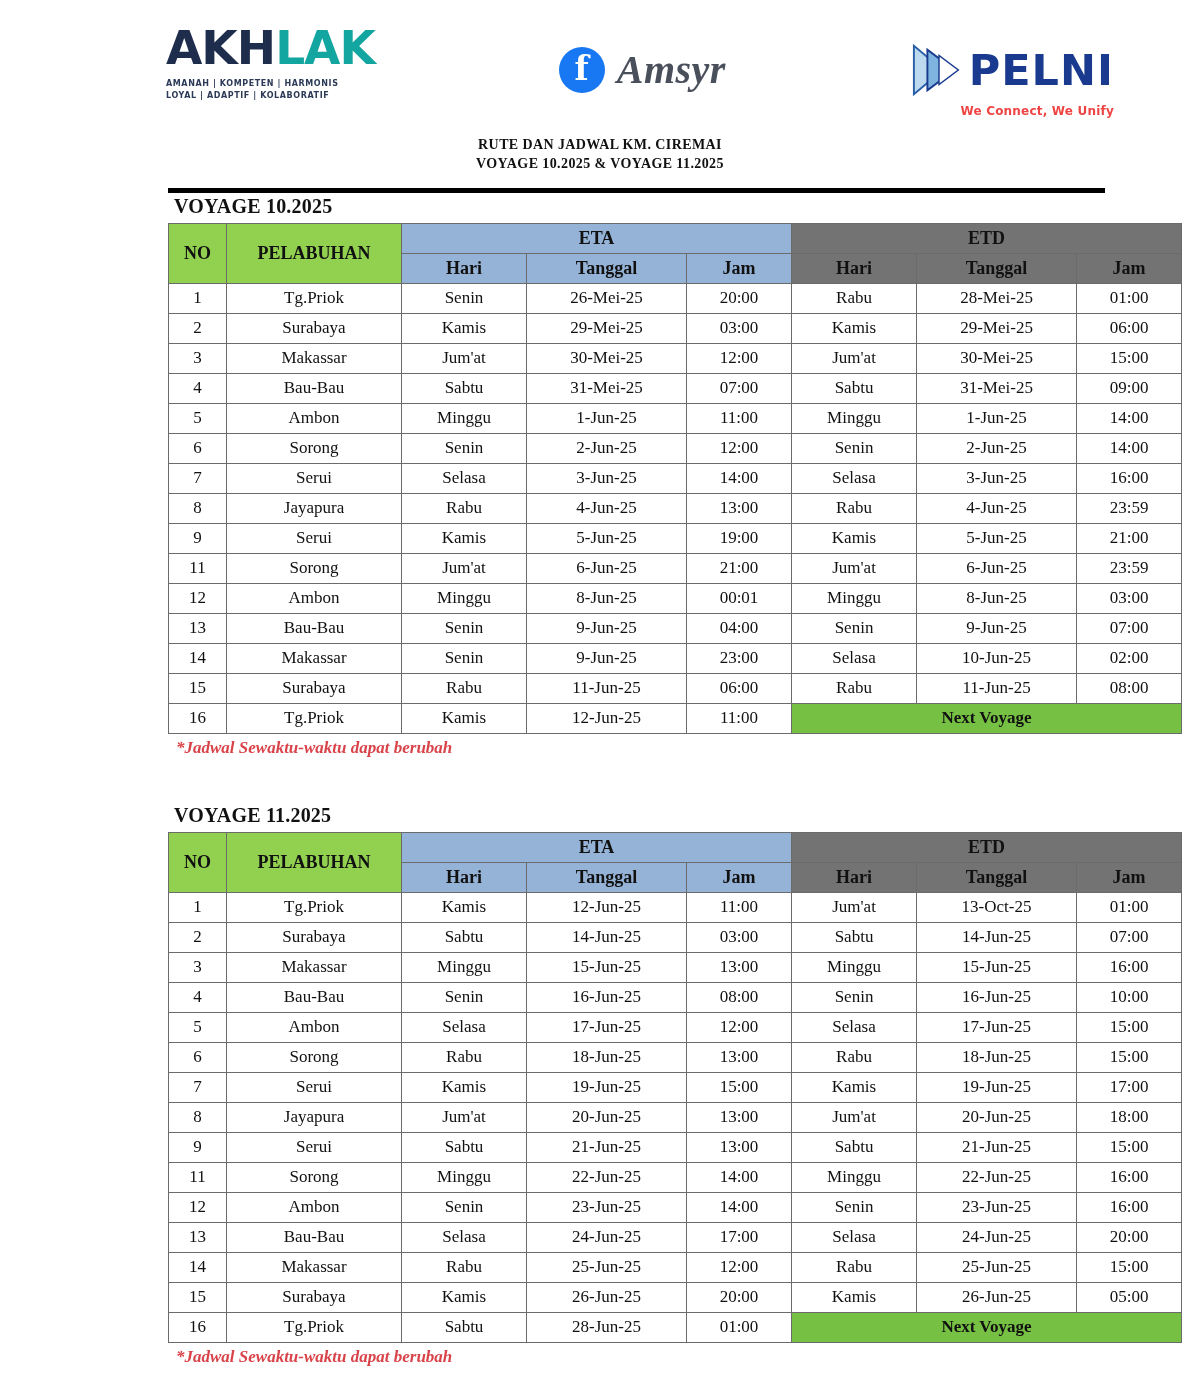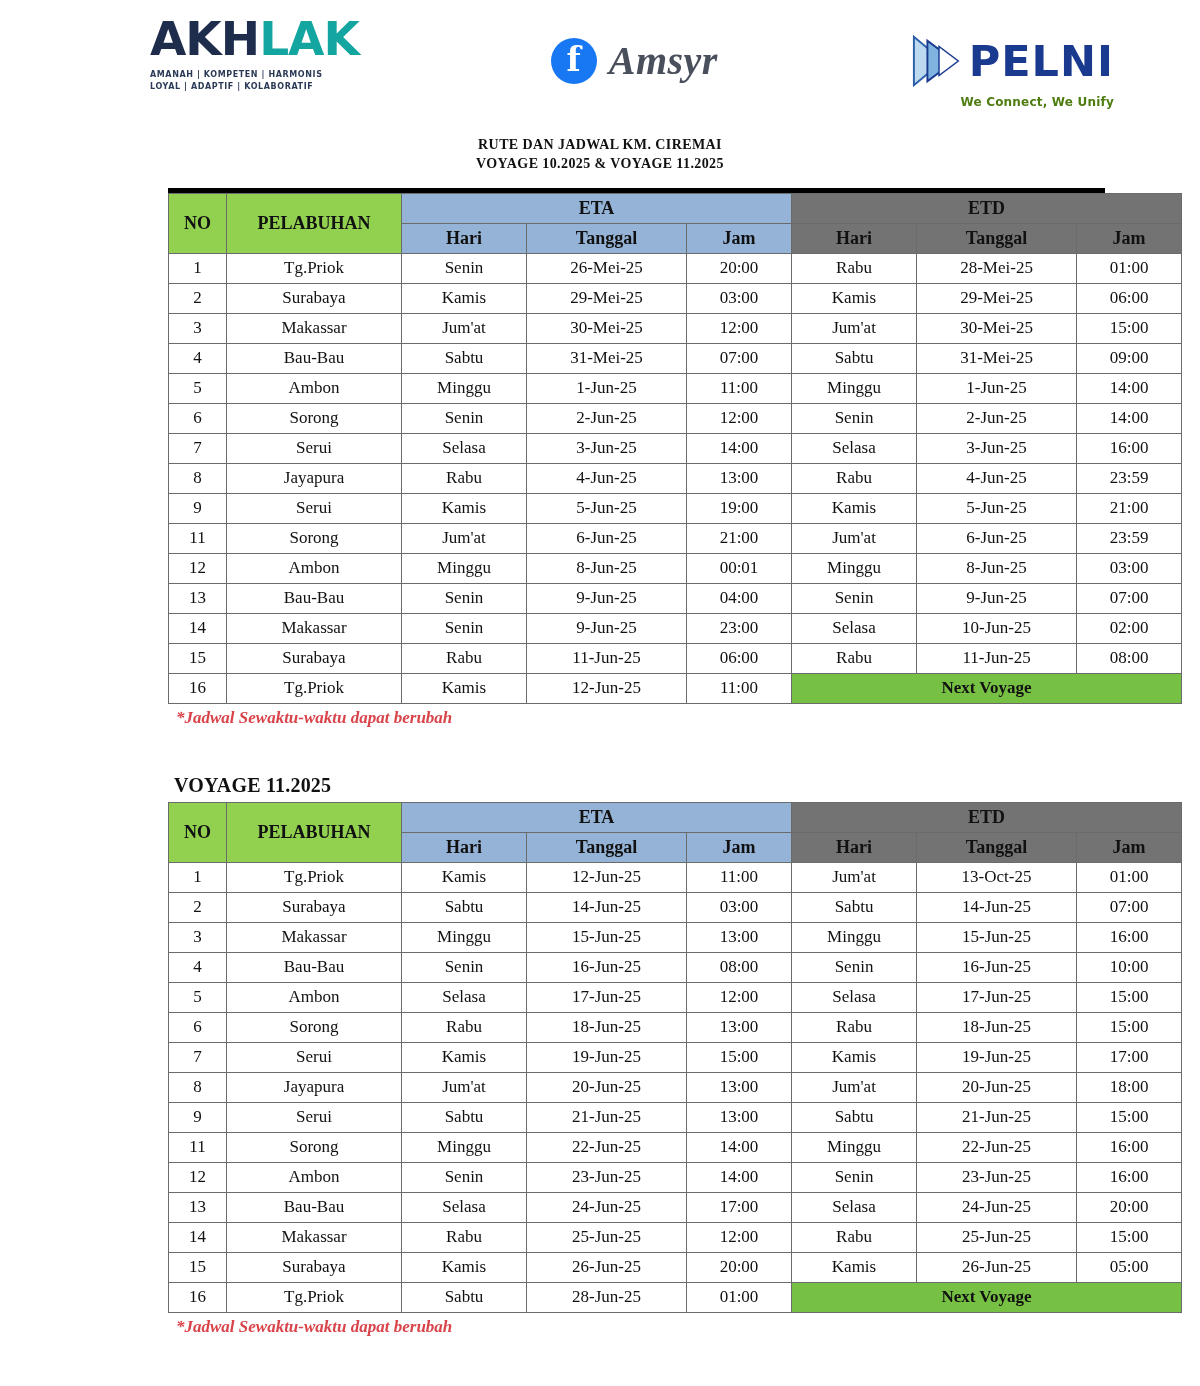--- a/index.html
+++ b/index.html
@@ -14,22 +14,23 @@
     color: #111;
     position: relative;
     overflow: hidden;
   }
 
   
   .logo-bar {
     display: flex;
     align-items: flex-start;
     justify-content: space-between;
-    padding: 15px 86px 0 150px;
+    padding: 24px 86px 0 150px;
     height: 130px;
+    margin-left: 16px;
   }
   .logo-block { display: flex; flex-direction: column; }
 
   
   .akhlak-word {
     font-family: "DejaVu Sans", sans-serif;
     font-weight: 700;
     font-size: 47px;
     letter-spacing: -1px;
     line-height: 1;
@@ -83,21 +84,21 @@
     font-size: 43px;
     color: #1a3a8f;
     letter-spacing: 1px;
     line-height: 1;
   }
   .pelni-tag {
     margin-top: 6px;
     font-family: "DejaVu Sans", sans-serif;
     font-size: 12px;
     font-weight: 700;
-    color: #4d7c0f;
+    color: #ef4444;
     letter-spacing: 0.2px;
   }
 
   
   .doc-title {
     text-align: center;
     font-family: "Liberation Serif", serif;
     font-weight: 700;
     font-size: 14px;
     letter-spacing: 0.4px;
@@ -205,20 +206,21 @@
 
 <div class="doc-title">
   <div>RUTE DAN JADWAL KM. CIREMAI</div>
   <div>VOYAGE 10.2025 &amp; VOYAGE 11.2025</div>
 </div>
 
 <div class="section">
   <div class="rule-top"></div>
   <div id="tables-root">
       <div>
+        <div class="voyage-label">VOYAGE 10.2025</div>
         <table class="sched">
           <colgroup>
             <col class="col-no">
             <col class="col-pel">
             <col class="col-hari">
             <col class="col-tgl">
             <col class="col-jam">
             <col class="col-hari">
             <col class="col-tgl">
             <col class="col-jam">

